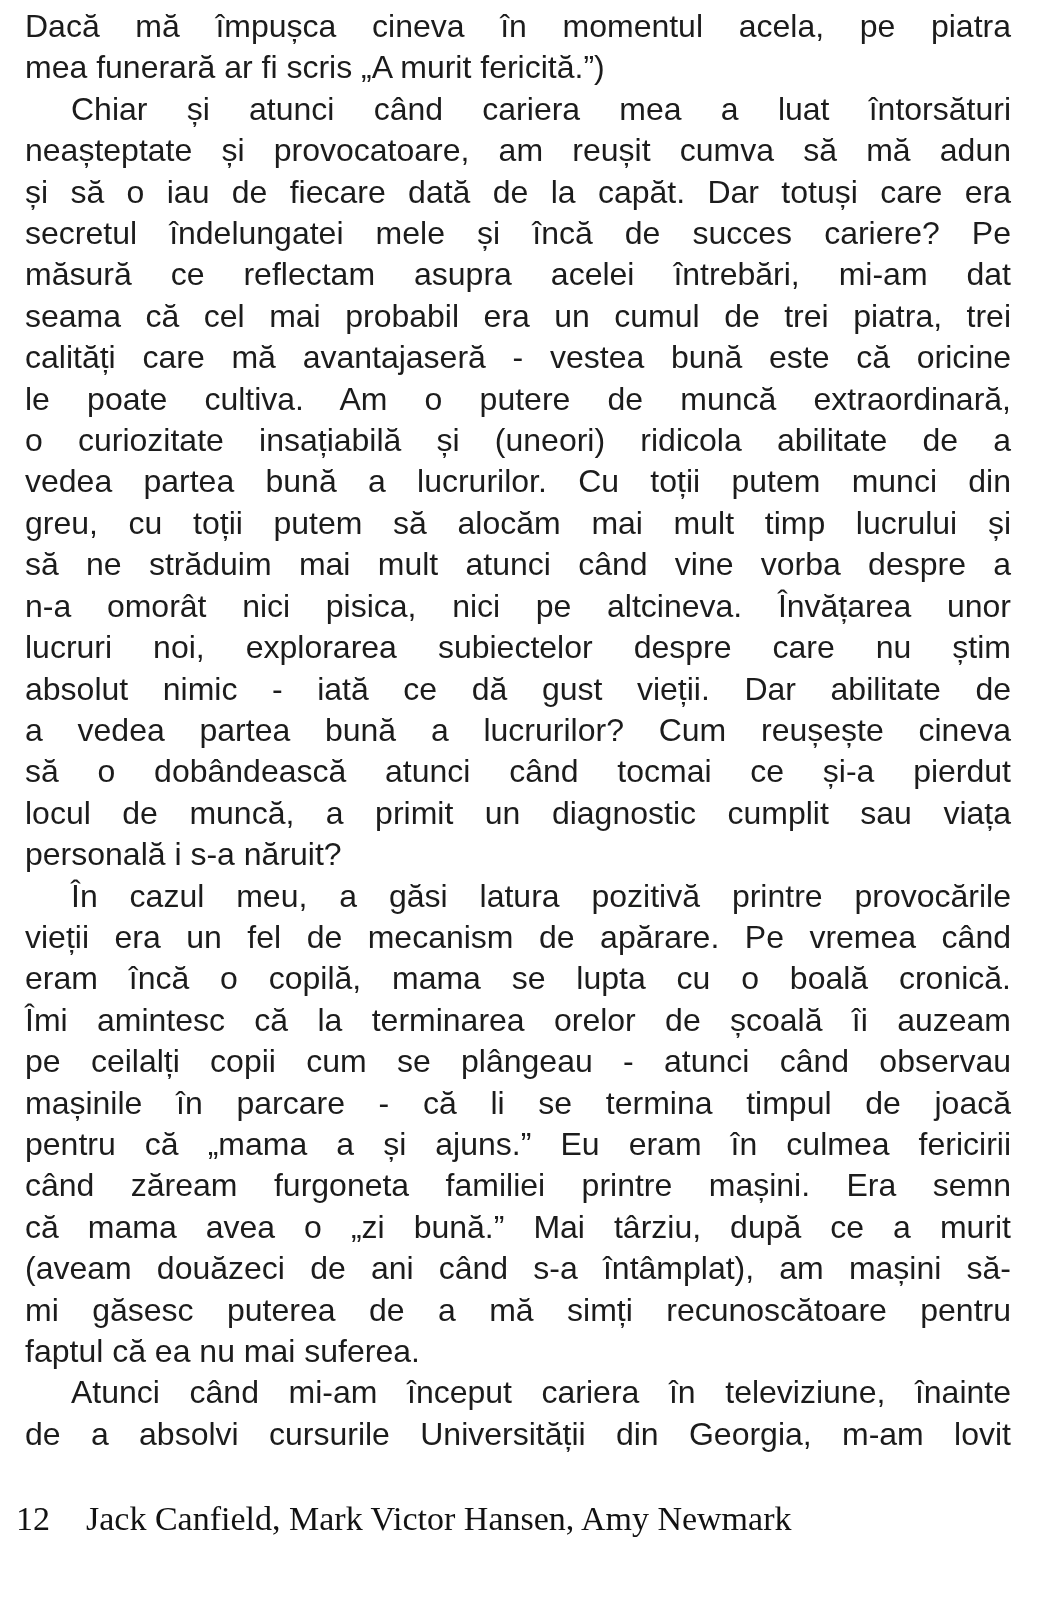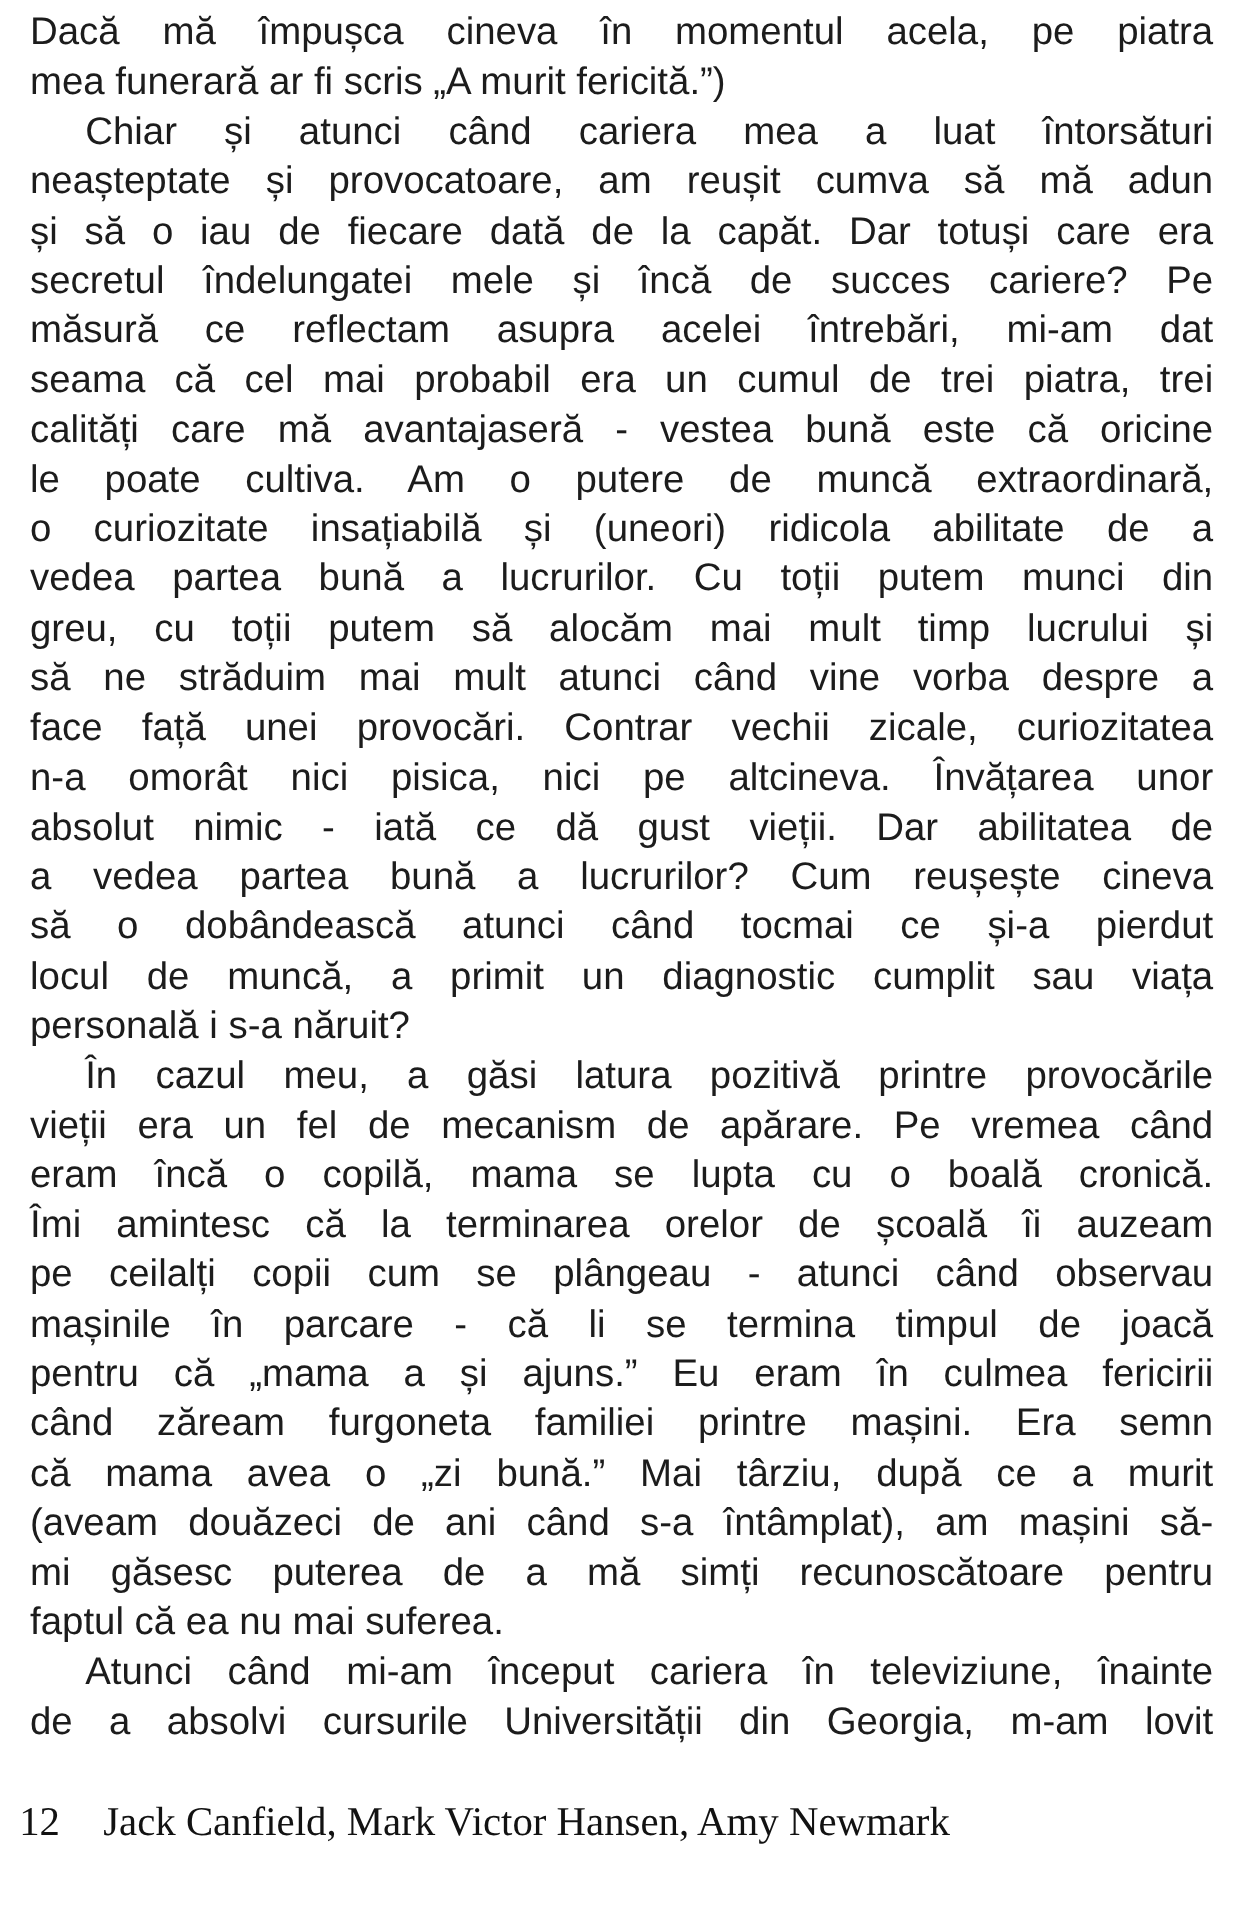--- a/index.html
+++ b/index.html
@@ -70,23 +70,23 @@
       <div class="line">și să o iau de fiecare dată de la capăt. Dar totuși care era</div>
       <div class="line">secretul îndelungatei mele și încă de succes cariere? Pe</div>
       <div class="line">măsură ce reflectam asupra acelei întrebări, mi-am dat</div>
       <div class="line">seama că cel mai probabil era un cumul de trei piatra, trei</div>
       <div class="line">calități care mă avantajaseră - vestea bună este că oricine</div>
       <div class="line">le poate cultiva. Am o putere de muncă extraordinară,</div>
       <div class="line">o curiozitate insațiabilă și (uneori) ridicola abilitate de a</div>
       <div class="line">vedea partea bună a lucrurilor. Cu toții putem munci din</div>
       <div class="line">greu, cu toții putem să alocăm mai mult timp lucrului și</div>
       <div class="line">să ne străduim mai mult atunci când vine vorba despre a</div>
-      <div class="line">face față unei provocări. Contrar vechii zicale, curiozitatea</div>
       <div class="line">n-a omorât nici pisica, nici pe altcineva. Învățarea unor</div>
-      <div class="line">absolut nimic - iată ce dă gust vieții. Dar abilitatea de</div>
+      <div class="line">lucruri noi, explorarea subiectelor despre care nu știm</div>
+      <div class="line">absolut nimic - iată ce dă gust vieții. Dar abilitate de</div>
       <div class="line">a vedea partea bună a lucrurilor? Cum reușește cineva</div>
       <div class="line">să o dobândească atunci când tocmai ce și-a pierdut</div>
       <div class="line">locul de muncă, a primit un diagnostic cumplit sau viața</div>
       <div class="line last">personală i s-a năruit?</div>
       <div class="line indent">În cazul meu, a găsi latura pozitivă printre provocările</div>
       <div class="line">vieții era un fel de mecanism de apărare. Pe vremea când</div>
       <div class="line">eram încă o copilă, mama se lupta cu o boală cronică.</div>
       <div class="line">Îmi amintesc că la terminarea orelor de școală îi auzeam</div>
       <div class="line">pe ceilalți copii cum se plângeau - atunci când observau</div>
       <div class="line">mașinile în parcare - că li se termina timpul de joacă</div>

